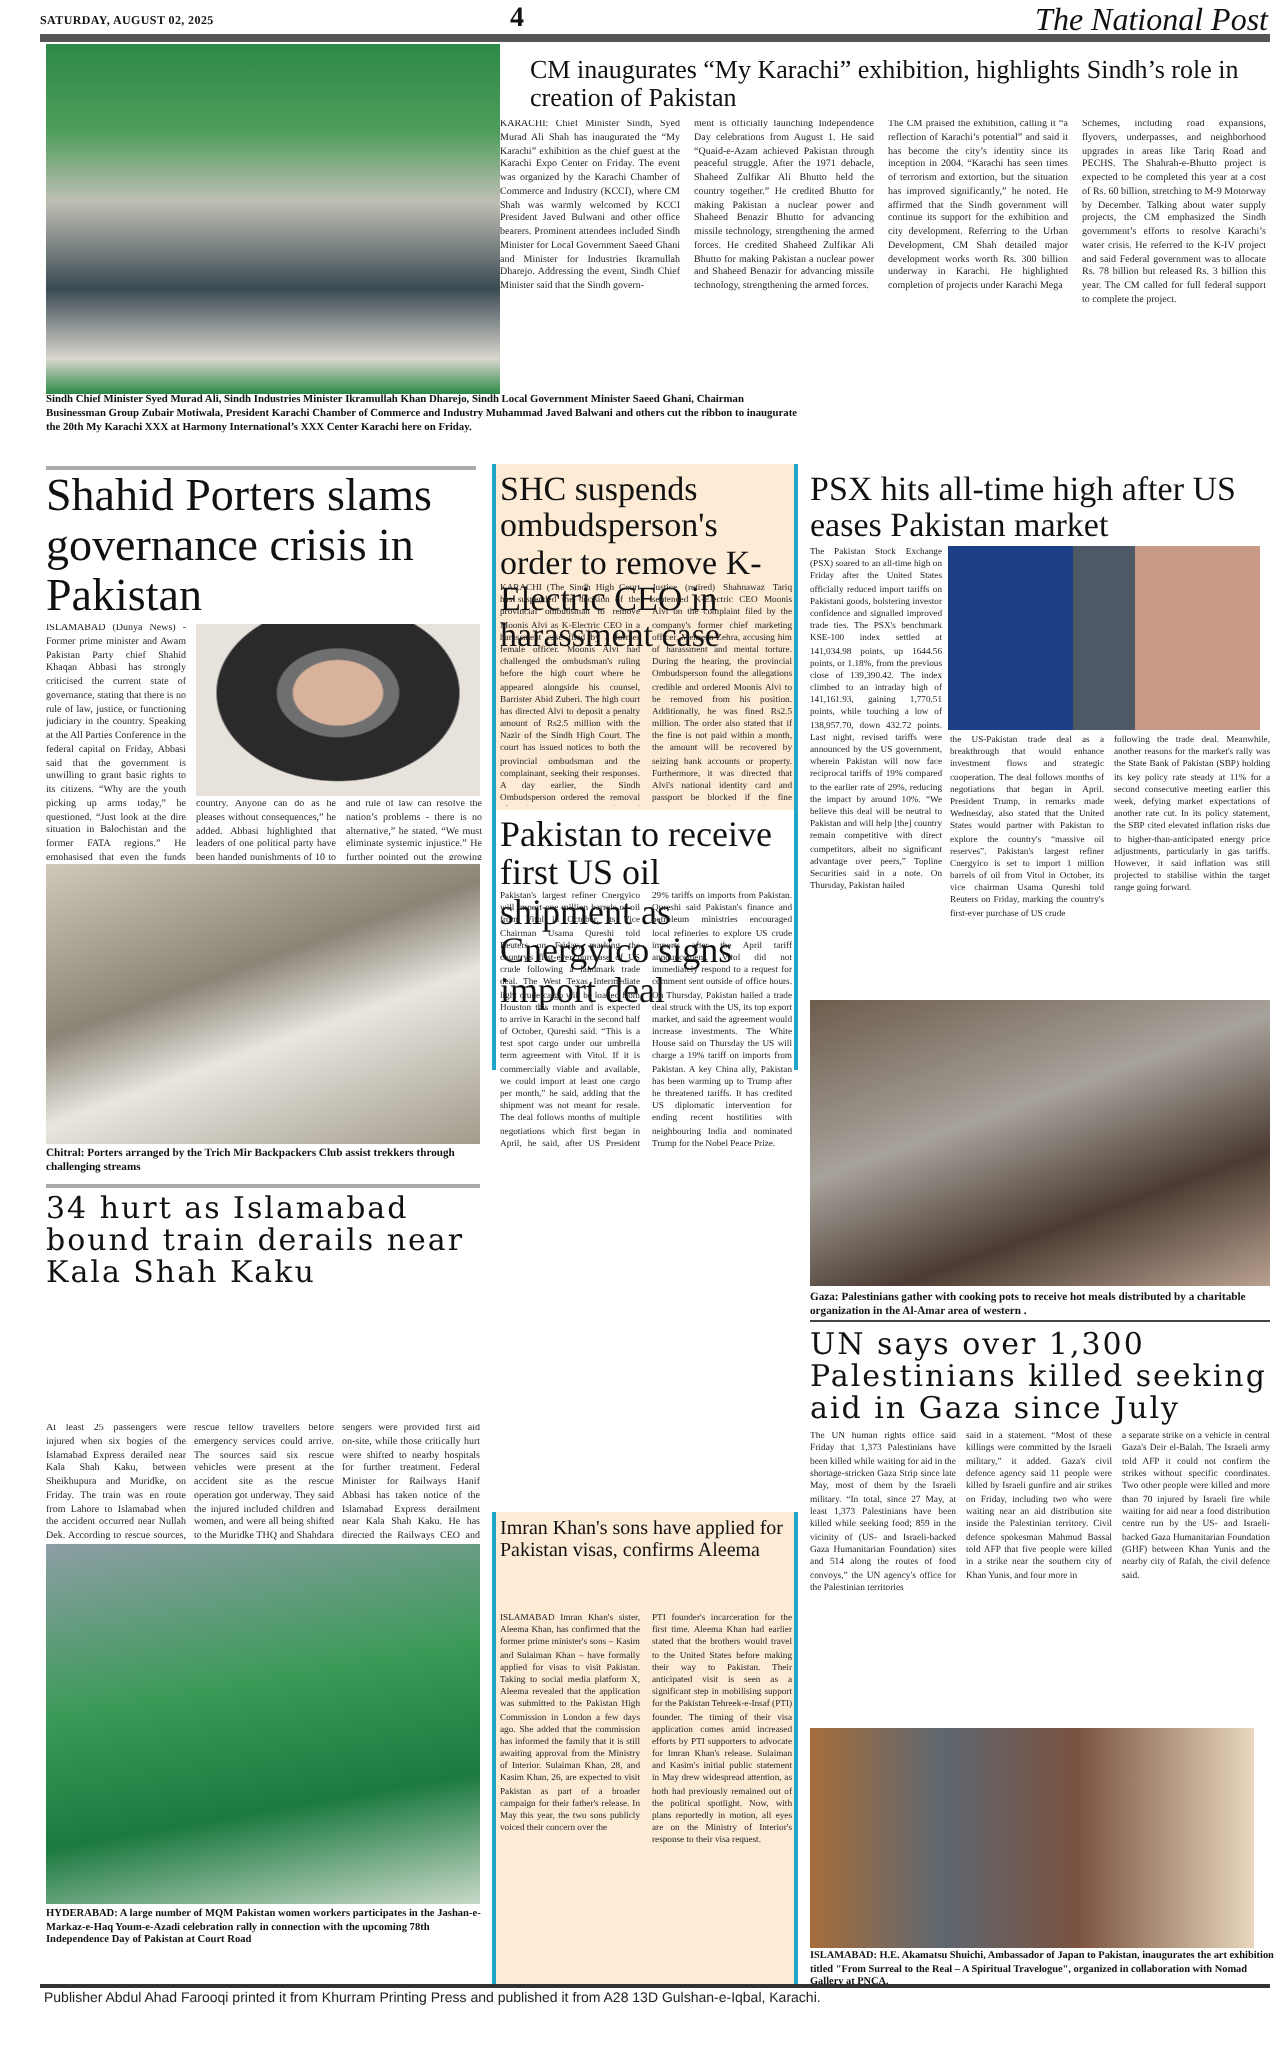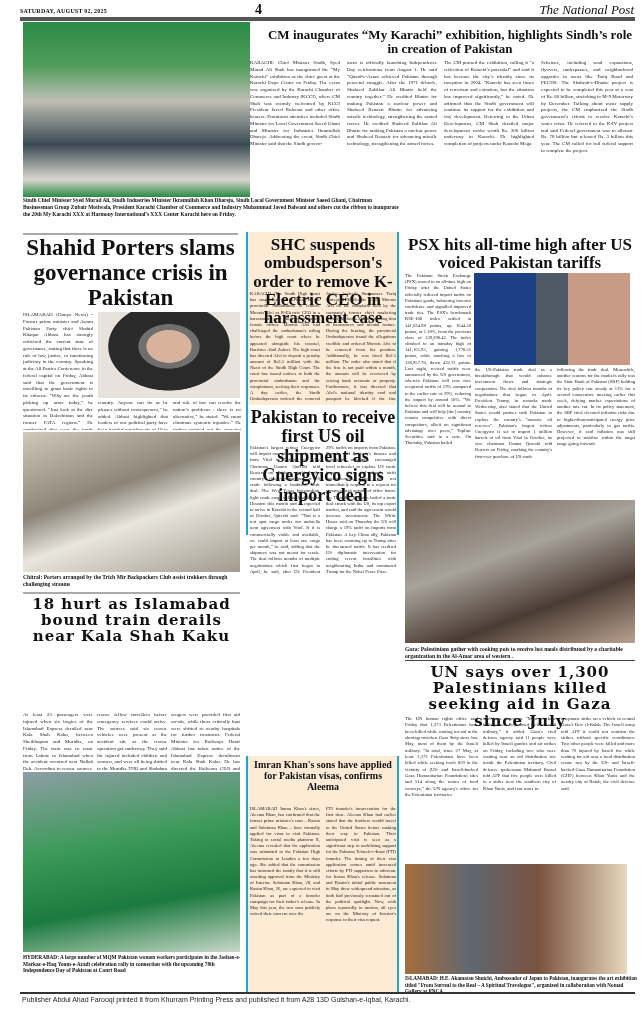--- a/index.html
+++ b/index.html
@@ -1,30 +1,30 @@
 <!DOCTYPE html>
 <html><head>
 <meta charset="utf-8">
 <style>
   * { box-sizing: border-box; margin: 0; padding: 0; }
   body { width: 644px; height: 1024px; background: #fff; font-family: "Liberation Serif", serif; color: #111; position: relative; overflow: hidden; }
   .abs { position: absolute; }
   .hdr-date { left: 20px; top: 8px; font-size: 6px; font-weight: bold; letter-spacing: 0.2px; }
   .hdr-page { left: 255px; top: 2px; font-size: 14px; font-weight: bold; }
-  .hdr-name { right: 10px; top: 2px; font-size: 13px; font-style: italic; }
+  .hdr-name { right: 10px; top: 2px; font-size: 16px; font-style: italic; }
   .hdr-rule { left: 20px; top: 17px; width: 615px; height: 4px; background: #555; }
   .photo-green { background: linear-gradient(180deg, #2c8a46 0%, #4f9d5b 25%, #bfbfb5 45%, #3b4a53 70%, #d9d7cf 90%, #2c8a46 100%); }
   .photo-man { background: radial-gradient(ellipse at 50% 40%, #d8b29a 0 22%, #6f6f6f 23% 30%, #2a2a2a 31% 60%, #e7e3dc 61%); }
   .photo-rocks { background: linear-gradient(160deg, #cfc8bb, #8b8477 40%, #e9e6df 60%, #a29b8d); }
   .photo-psx { background: linear-gradient(90deg, #1d3f86 0 40%, #4d5964 40% 60%, #c99a86 60%); }
   .photo-gaza { background: linear-gradient(160deg, #6d5d4d, #a7a29b 40%, #4b3c33 70%, #b9a190); }
   .photo-hyd { background: linear-gradient(170deg, #8d9ea5, #3b9a58 40%, #1b7a3f 70%, #c8d8c8); }
   .photo-isb { background: linear-gradient(90deg, #a66d3b, #5f6770 30%, #7a5240 60%, #e8d7bd); }
   .caption { font-size: 5.6px; font-weight: bold; line-height: 1.25; }
-  .headline { font-weight: bold; text-align: center; line-height: 1.08; }
+  .headline { font-weight: normal; text-align: left; line-height: 1.08; }
   .hl-wide { font-family: "DejaVu Serif", serif; letter-spacing: 1px; }
   .body-cols { font-size: 5px; line-height: 1.35; text-align: justify; color: #222; }
   .col { position: absolute; overflow: hidden; }
   .beige { background: #fdebd6; }
   .cyan-l { border-left: 2px solid #1fa6c6; }
   .cyan-r { border-right: 2px solid #1fa6c6; }
   .grey-rule { height: 2px; background: #aaa; }
   .footer-rule { left: 20px; top: 992px; width: 615px; height: 2px; background: #333; }
   .footer { left: 22px; top: 996px; font-family: "Liberation Sans", sans-serif; font-size: 7px; color: #222; }
 </style>
@@ -52,21 +52,21 @@
 <div class="abs body-cols" style="left:23px; top:312px; width:218px; height:118px;">
   <div class="col" style="left:0; top:0; width:70px; height:118px;">ISLAMABAD (Dunya News) - Former prime minister and Awam Pakistan Party chief Shahid Khaqan Abbasi has strongly criticised the current state of governance, stating that there is no rule of law, justice, or functioning judiciary in the country. Speaking at the All Parties Conference in the federal capital on Friday, Abbasi said that the government is unwilling to grant basic rights to its citizens. “Why are the youth picking up arms today,” he questioned. “Just look at the dire situation in Balochistan and the former FATA regions.” He emphasised that even the funds that were once allocated to the merged districts are now being withheld. “There is no law, no justice, and no accountability in this</div>
   <div class="col" style="left:75px; top:88px; width:70px; height:30px;">country. Anyone can do as he pleases without consequences,” he added. Abbasi highlighted that leaders of one political party have been handed punishments of 10 to 20 years, while secret trials and closed-door verdicts have become common. “No one seems to care how this country will move forward. Only the constitution</div>
   <div class="col" style="left:150px; top:88px; width:68px; height:30px;">and rule of law can resolve the nation’s problems - there is no alternative,” he stated. “We must eliminate systemic injustice.” He further pointed out the growing economic disparity: “The people are becoming poorer by the day, while the elite grow richer. The moment sugar exports begin, prices surge - and the farmer sees no benefit at all.”</div>
 </div>
 
 <div class="abs photo-rocks" style="left:23px; top:432px; width:217px; height:140px;"></div>
 <div class="abs caption" style="left:23px; top:574px; width:217px;">Chitral: Porters arranged by the Trich Mir Backpackers Club assist trekkers through challenging streams</div>
 <div class="abs grey-rule" style="left:23px; top:592px; width:217px;"></div>
 
-<div class="abs headline hl-wide" style="left:23px; top:596px; width:217px; font-size:15px;">18 hurt as Islamabad bound train derails near Kala Shah Kaku</div>
+<div class="abs headline hl-wide" style="left:23px; top:596px; width:217px; font-size:15px;">34 hurt as Islamabad bound train derails near Kala Shah Kaku</div>
 <div class="abs body-cols" style="left:23px; top:712px; width:217px; height:58px;">
   <div class="col" style="left:0; top:0; width:70px; height:58px;">At least 25 passengers were injured when six bogies of the Islamabad Express derailed near Kala Shah Kaku, between Sheikhupura and Muridke, on Friday. The train was en route from Lahore to Islamabad when the accident occurred near Nullah Dek. According to rescue sources, three of the bogies overturned due to the derailment, while six bogies in total left the track. Initial reports suggested chaos and panic among passengers, with many seen attempting to</div>
   <div class="col" style="left:74px; top:0; width:70px; height:58px;">rescue fellow travellers before emergency services could arrive. The sources said six rescue vehicles were present at the accident site as the rescue operation got underway. They said the injured included children and women, and were all being shifted to the Muridke THQ and Shahdara Teaching Hospital. Rescue 1122 sources said the search operation was underway. Officials confirmed that more than 25 people sustained injuries, though no fatalities have been reported so far. Injured pas-</div>
   <div class="col" style="left:148px; top:0; width:69px; height:58px;">sengers were provided first aid on-site, while those critically hurt were shifted to nearby hospitals for further treatment. Federal Minister for Railways Hanif Abbasi has taken notice of the Islamabad Express derailment near Kala Shah Kaku. He has directed the Railways CEO and divisional superintendent to immediately reach the accident site. Railway staff have also been instructed to expedite relief operations, and medical teams have been ordered to arrive at the scene without delay.</div>
 </div>
 
 <div class="abs photo-hyd" style="left:23px; top:772px; width:217px; height:180px;"></div>
 <div class="abs caption" style="left:23px; top:954px; width:222px; font-size:5.3px;">HYDERABAD: A large number of MQM Pakistan women workers participates in the Jashan-e-Markaz-e-Haq Youm-e-Azadi celebration rally in connection with the upcoming 78th Independence Day of Pakistan at Court Road</div>
 
 <div class="abs beige cyan-l cyan-r" style="left:246px; top:232px; width:153px; height:302px;"></div>
@@ -83,21 +83,21 @@
   <div class="col" style="left:76px; top:0; width:70px; height:130px;">29% tariffs on imports from Pakistan. Qureshi said Pakistan's finance and petroleum ministries encouraged local refineries to explore US crude imports after the April tariff announcement. Vitol did not immediately respond to a request for comment sent outside of office hours. On Thursday, Pakistan hailed a trade deal struck with the US, its top export market, and said the agreement would increase investments. The White House said on Thursday the US will charge a 19% tariff on imports from Pakistan. A key China ally, Pakistan has been warming up to Trump after he threatened tariffs. It has credited US diplomatic intervention for ending recent hostilities with neighbouring India and nominated Trump for the Nobel Peace Prize.</div>
 </div>
 
 <div class="abs beige cyan-l cyan-r" style="left:246px; top:756px; width:153px; height:236px;"></div>
 <div class="abs headline" style="left:250px; top:760px; width:146px; font-size:10px;">Imran Khan's sons have applied for Pakistan visas, confirms Aleema</div>
 <div class="abs body-cols" style="left:250px; top:806px; width:146px; height:150px; font-size:4.6px;">
   <div class="col" style="left:0; top:0; width:70px; height:150px;">ISLAMABAD Imran Khan's sister, Aleema Khan, has confirmed that the former prime minister's sons – Kasim and Sulaiman Khan – have formally applied for visas to visit Pakistan. Taking to social media platform X, Aleema revealed that the application was submitted to the Pakistan High Commission in London a few days ago. She added that the commission has informed the family that it is still awaiting approval from the Ministry of Interior. Sulaiman Khan, 28, and Kasim Khan, 26, are expected to visit Pakistan as part of a broader campaign for their father's release. In May this year, the two sons publicly voiced their concern over the</div>
   <div class="col" style="left:76px; top:0; width:70px; height:150px;">PTI founder's incarceration for the first time. Aleema Khan had earlier stated that the brothers would travel to the United States before making their way to Pakistan. Their anticipated visit is seen as a significant step in mobilising support for the Pakistan Tehreek-e-Insaf (PTI) founder. The timing of their visa application comes amid increased efforts by PTI supporters to advocate for Imran Khan's release. Sulaiman and Kasim's initial public statement in May drew widespread attention, as both had previously remained out of the political spotlight. Now, with plans reportedly in motion, all eyes are on the Ministry of Interior's response to their visa request.</div>
 </div>
 
-<div class="abs headline" style="left:405px; top:236px; width:230px; font-size:17px;">PSX hits all-time high after US voiced Pakistan tariffs</div>
+<div class="abs headline" style="left:405px; top:236px; width:230px; font-size:17px;">PSX hits all-time high after US eases Pakistan market</div>
 <div class="abs photo-psx" style="left:474px; top:273px; width:156px; height:92px;"></div>
 <div class="abs body-cols" style="left:405px; top:273px; width:230px; height:220px; font-size:4.6px;">
   <div class="col" style="left:0; top:0; width:66px; height:220px;">The Pakistan Stock Exchange (PSX) soared to an all-time high on Friday after the United States officially reduced import tariffs on Pakistani goods, bolstering investor confidence and signalled improved trade ties. The PSX's benchmark KSE-100 index settled at 141,034.98 points, up 1644.56 points, or 1.18%, from the previous close of 139,390.42. The index climbed to an intraday high of 141,161.93, gaining 1,770.51 points, while touching a low of 138,957.70, down 432.72 points. Last night, revised tariffs were announced by the US government, wherein Pakistan will now face reciprocal tariffs of 19% compared to the earlier rate of 29%, reducing the impact by around 10%. “We believe this deal will be neutral to Pakistan and will help [the] country remain competitive with direct competitors, albeit no significant advantage over peers,” Topline Securities said in a note. On Thursday, Pakistan hailed</div>
   <div class="col" style="left:70px; top:94px; width:77px; height:120px;">the US-Pakistan trade deal as a breakthrough that would enhance investment flows and strategic cooperation. The deal follows months of negotiations that began in April. President Trump, in remarks made Wednesday, also stated that the United States would partner with Pakistan to explore the country's “massive oil reserves”. Pakistan's largest refiner Cnergyico is set to import 1 million barrels of oil from Vitol in October, its vice chairman Usama Qureshi told Reuters on Friday, marking the country's first-ever purchase of US crude</div>
   <div class="col" style="left:152px; top:94px; width:78px; height:120px;">following the trade deal. Meanwhile, another reasons for the market's rally was the State Bank of Pakistan (SBP) holding its key policy rate steady at 11% for a second consecutive meeting earlier this week, defying market expectations of another rate cut. In its policy statement, the SBP cited elevated inflation risks due to higher-than-anticipated energy price adjustments, particularly in gas tariffs. However, it said inflation was still projected to stabilise within the target range going forward.</div>
 </div>
 
 <div class="abs photo-gaza" style="left:405px; top:500px; width:230px; height:143px;"></div>
 <div class="abs caption" style="left:405px; top:646px; width:230px;">Gaza: Palestinians gather with cooking pots to receive hot meals distributed by a charitable organization in the Al-Amar area of western .</div>
 <div class="abs grey-rule" style="left:405px; top:660px; width:230px; height:1px; background:#444;"></div>

